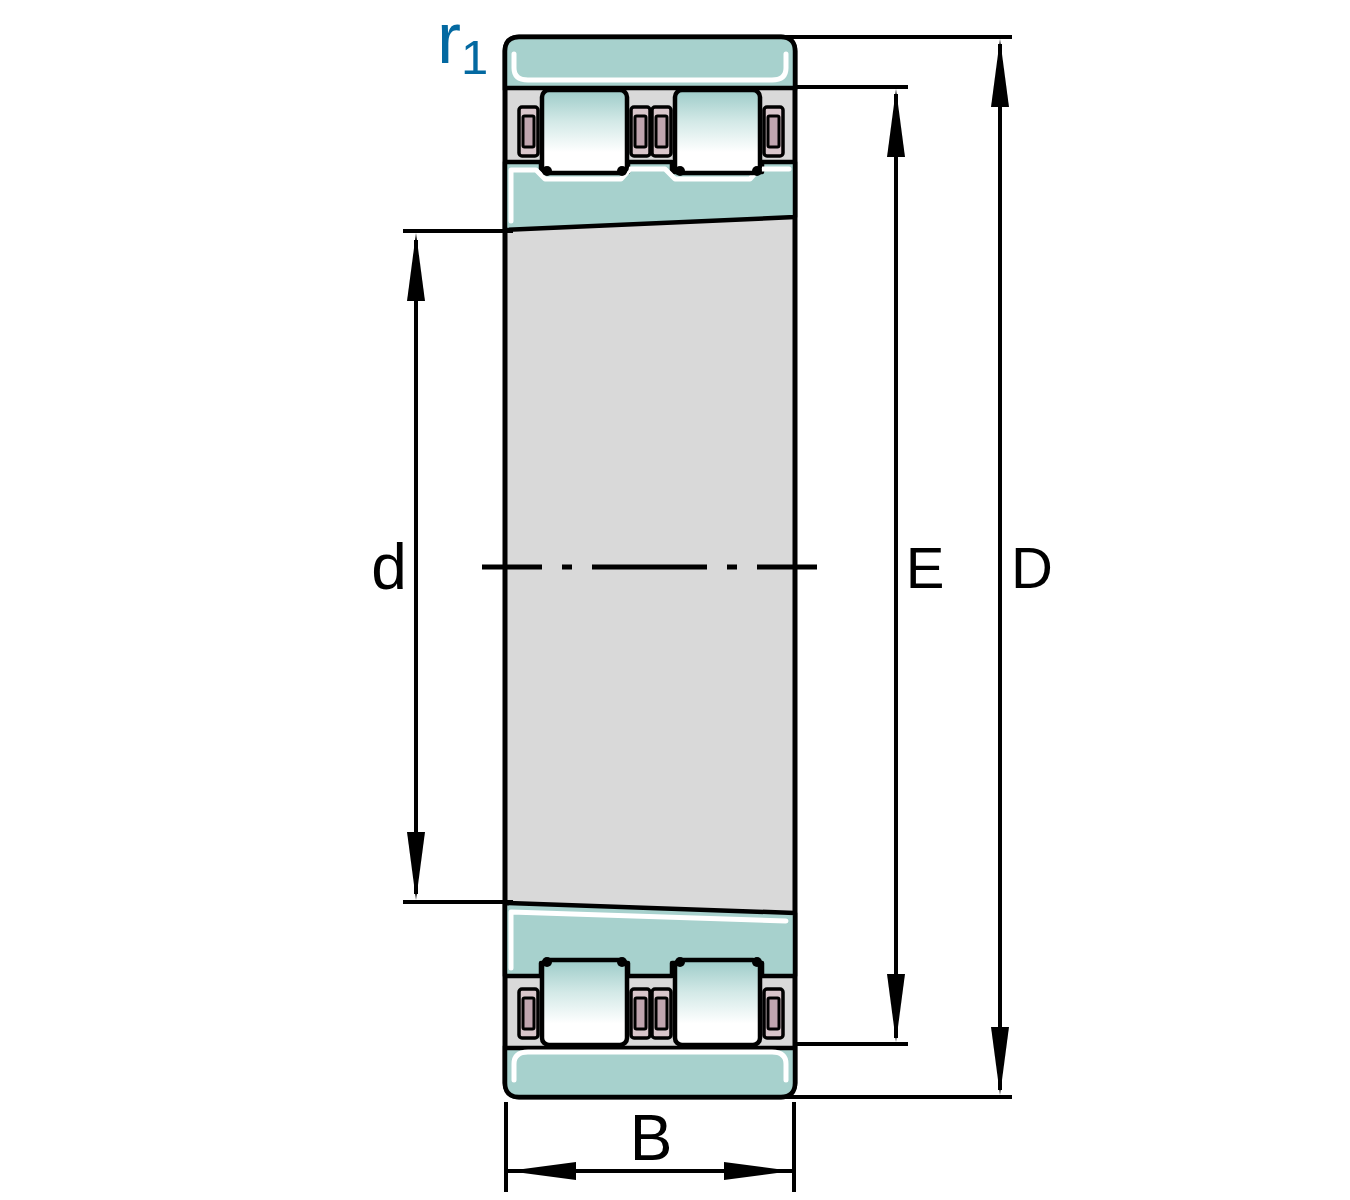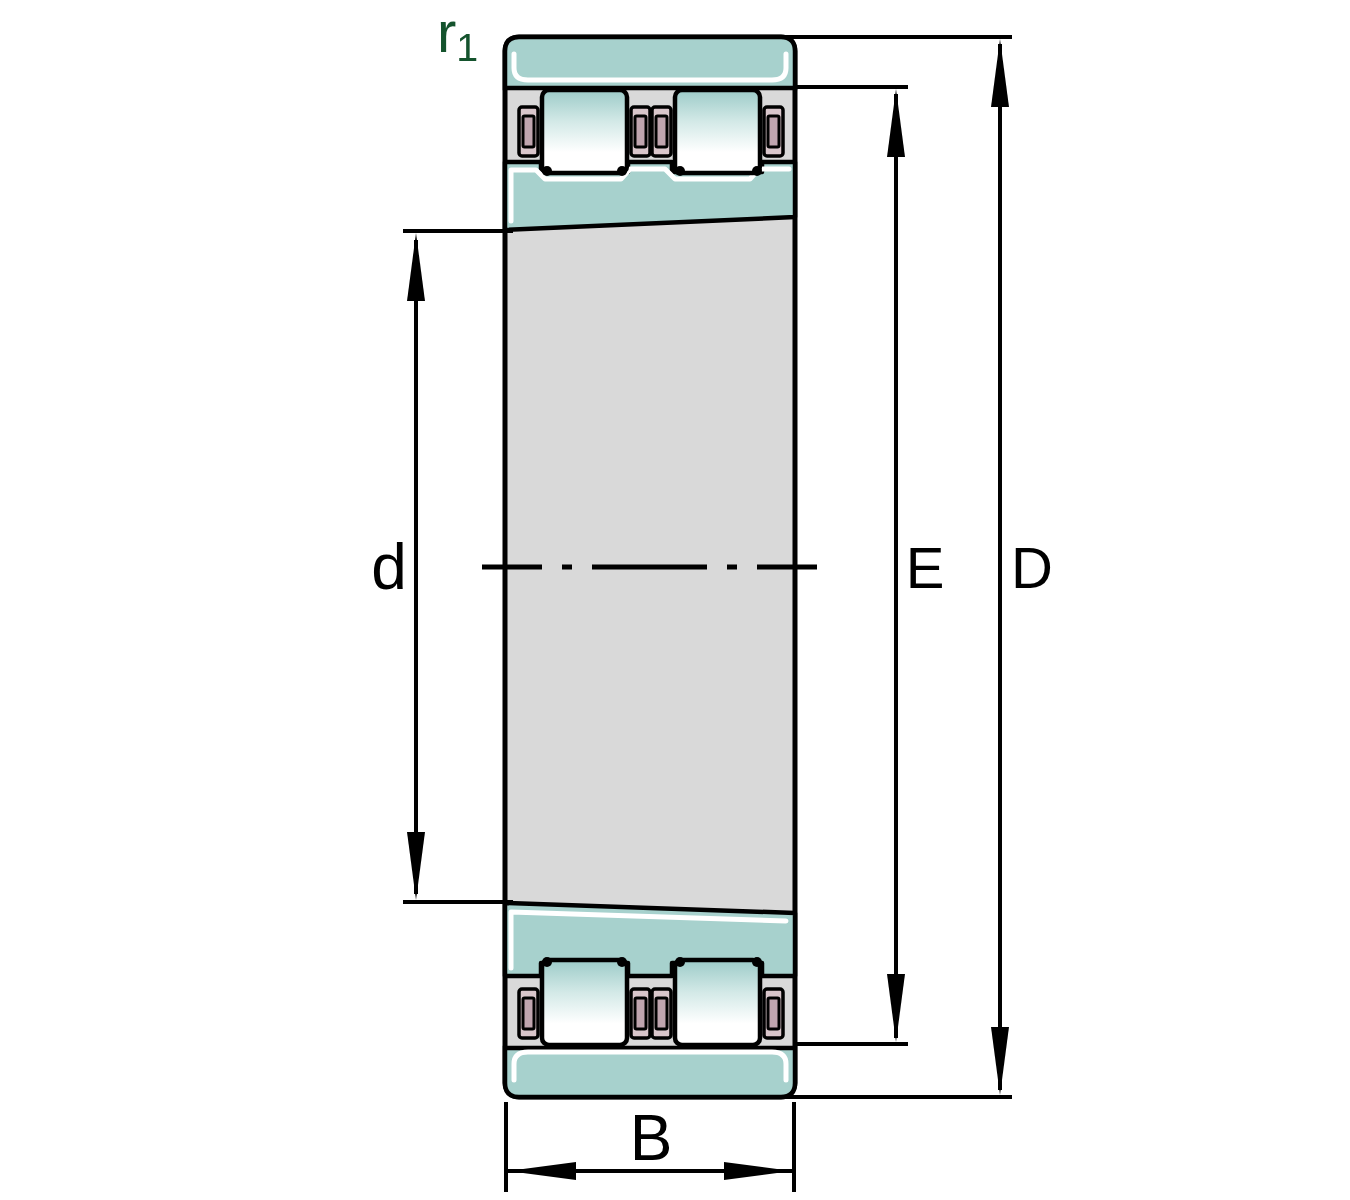--- a/index.html
+++ b/index.html
@@ -21,23 +21,23 @@
     line-height: 1;
     user-select: none;
   }
   .label-d { left: 389px; top: 567px; font-size: 64px; }
   .label-E { left: 925px; top: 568px; font-size: 58px; }
   .label-D { left: 1032px; top: 568px; font-size: 58px; }
   .label-B { left: 651px; top: 1138px; font-size: 64px; }
   .label-r1 {
     position: absolute;
     left: 437px; top: 6px;
-    font-size: 58px;
+    font-size: 72px;
     line-height: 0.9;
-    color: #14532d;
+    color: #0369a1;
     white-space: nowrap;
   }
   .label-r1 .sub { font-size: 0.68em; vertical-align: -0.22em; }
 </style>
 </head>
 <body>
 
 <div id="stage">
 
   <svg id="drawing" width="1350" height="1200" viewBox="0 0 1350 1200">

